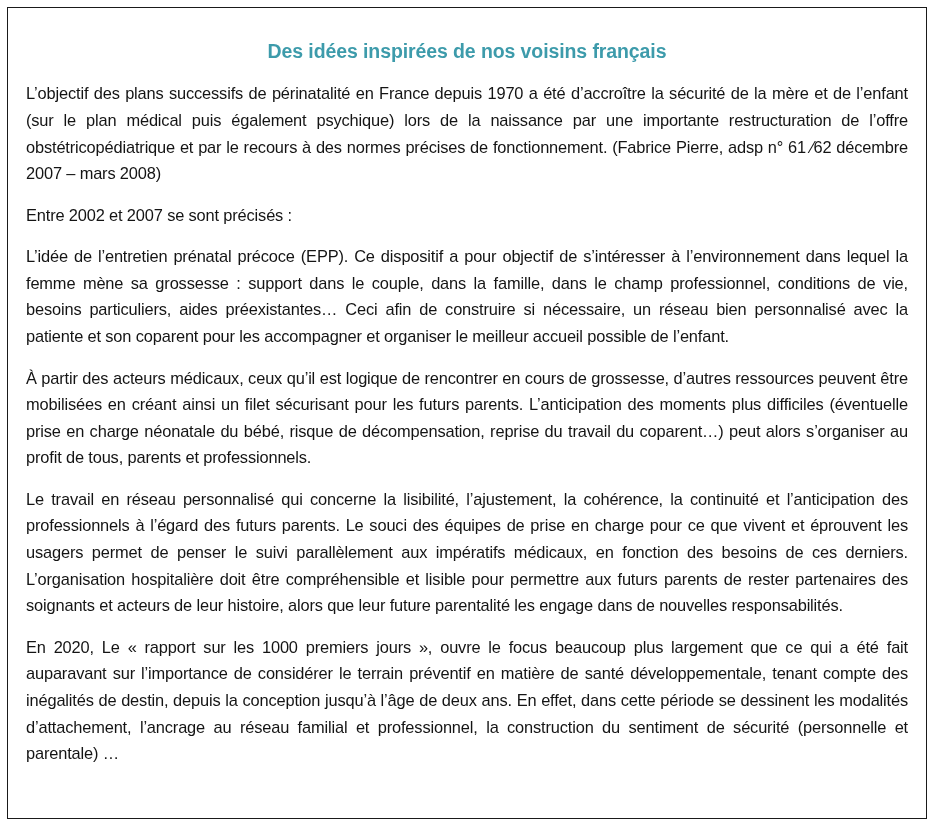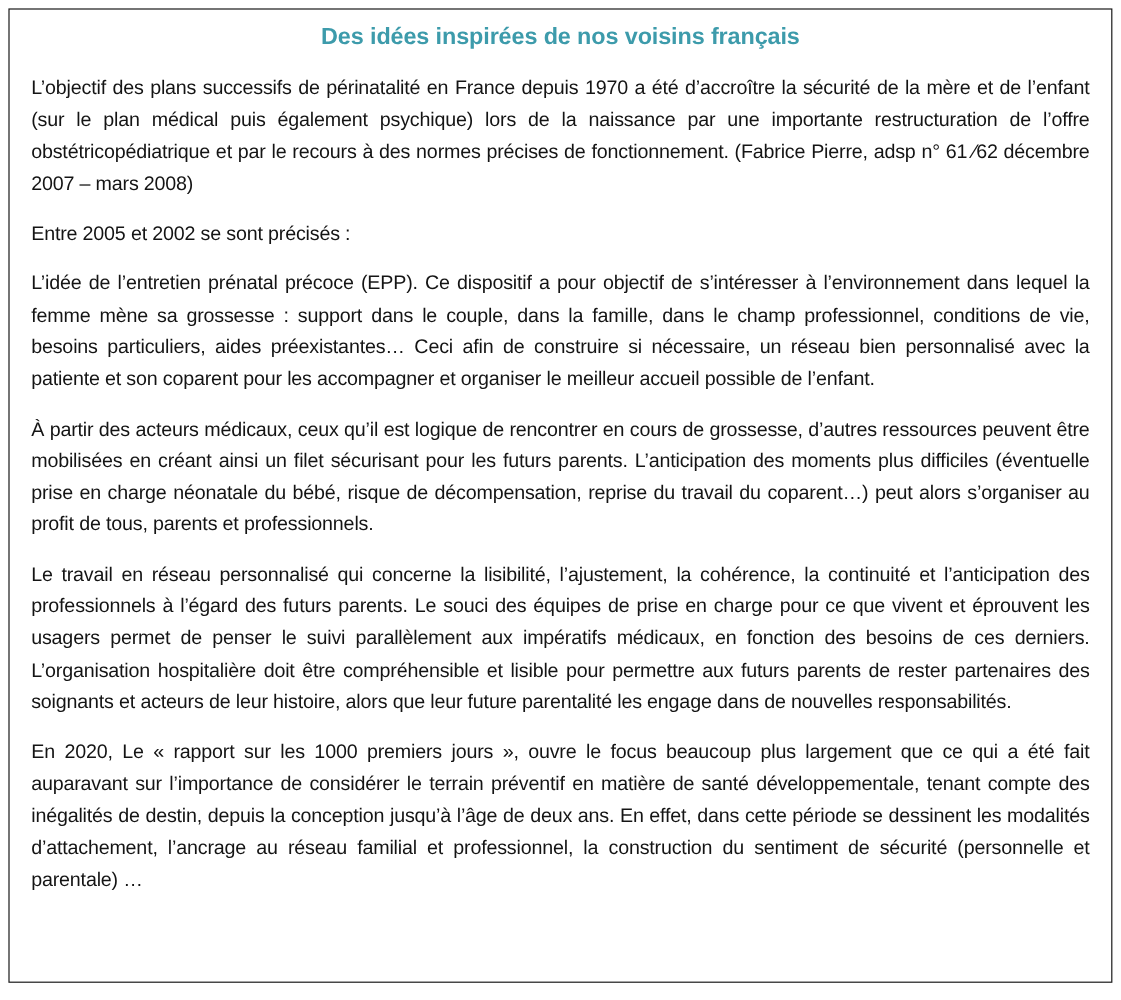--- a/index.html
+++ b/index.html
@@ -22,21 +22,21 @@
   }
   .text-frame {
     position: absolute;
     left: 7px;
     top: 7px;
     width: 920px;
     height: 812px;
     box-sizing: border-box;
     border: 1.5px solid #1a1a1a;
     background: #ffffff;
-    padding: 2px 18px 10px 18px;
+    padding: 22px 18px 10px 18px;
     overflow: hidden;
   }
   .doc-title {
     color: #3d9bab;
     font-weight: bold;
     font-size: 19.5px;
     line-height: 1.25;
     text-align: center;
     margin: 9px 0 0 0;
     padding: 0 0 0 0;
@@ -64,21 +64,21 @@
 </head>
 <body>
 
 <div class="page">
   <div class="text-frame">
 
     <h1 class="doc-title">Des idées inspirées de nos voisins français</h1>
 
     <div class="body-block">
         <p class="para"><span>L’objectif des plans successifs de périnatalité en France depuis 1970 a été d’accroître la sécurité de la mère et de l’enfant (sur le plan médical puis également psychique) lors de la naissance par une importante restructuration de l’offre obstétricopédiatrique et par le recours à des normes précises de fonctionnement. (Fabrice Pierre, adsp n° 61 ⁄62 décembre 2007 – mars 2008)</span></p>
-        <p class="para"><span>Entre 2005 et 2002 se sont précisés :</span></p>
+        <p class="para"><span>Entre 2002 et 2007 se sont précisés :</span></p>
         <p class="para"><span>L’idée de </span><span class="it">l’entretien prénatal précoce</span><span> (EPP). Ce dispositif a pour objectif de s’intéresser à l’environnement dans lequel la femme mène sa grossesse : support dans le couple, dans la famille, dans le champ professionnel, conditions de vie, besoins particuliers, aides préexistantes… Ceci afin de construire si nécessaire, un réseau bien personnalisé avec la patiente et son coparent pour les accompagner et organiser le meilleur accueil possible de l’enfant.</span></p>
         <p class="para"><span>À partir des acteurs médicaux, ceux qu’il est logique de rencontrer en cours de grossesse, d’autres ressources peuvent être mobilisées en créant ainsi un filet sécurisant pour les futurs parents. L’anticipation des moments plus difficiles (éventuelle prise en charge néonatale du bébé, risque de décompensation, reprise du travail du coparent…) peut alors s’organiser au profit de tous, parents et professionnels.</span></p>
         <p class="para"><span class="it">Le travail en réseau personnalisé</span><span> qui concerne la lisibilité, l’ajustement, la cohérence, la continuité et l’anticipation des professionnels à l’égard des futurs parents. Le souci des équipes de prise en charge pour ce que vivent et éprouvent les usagers permet de penser le suivi parallèlement aux impératifs médicaux, en fonction des besoins de ces derniers. L’organisation hospitalière doit être compréhensible et lisible pour permettre aux futurs parents de rester partenaires des soignants et acteurs de leur histoire, alors que leur future parentalité les engage dans de nouvelles responsabilités.</span></p>
         <p class="para"><span>En 2020, Le « </span><span class="it">rapport sur les 1000 premiers jours</span><span> », ouvre le focus beaucoup plus largement que ce qui a été fait auparavant sur l’importance de considérer le terrain préventif en matière de santé développementale, tenant compte des inégalités de destin, depuis la conception jusqu’à l’âge de deux ans. En effet, dans cette période se dessinent les modalités d’attachement, l’ancrage au réseau familial et professionnel, la construction du sentiment de sécurité (personnelle et parentale) …</span></p>
       </div>
 
   </div>
 </div>
 
 </body></html>

